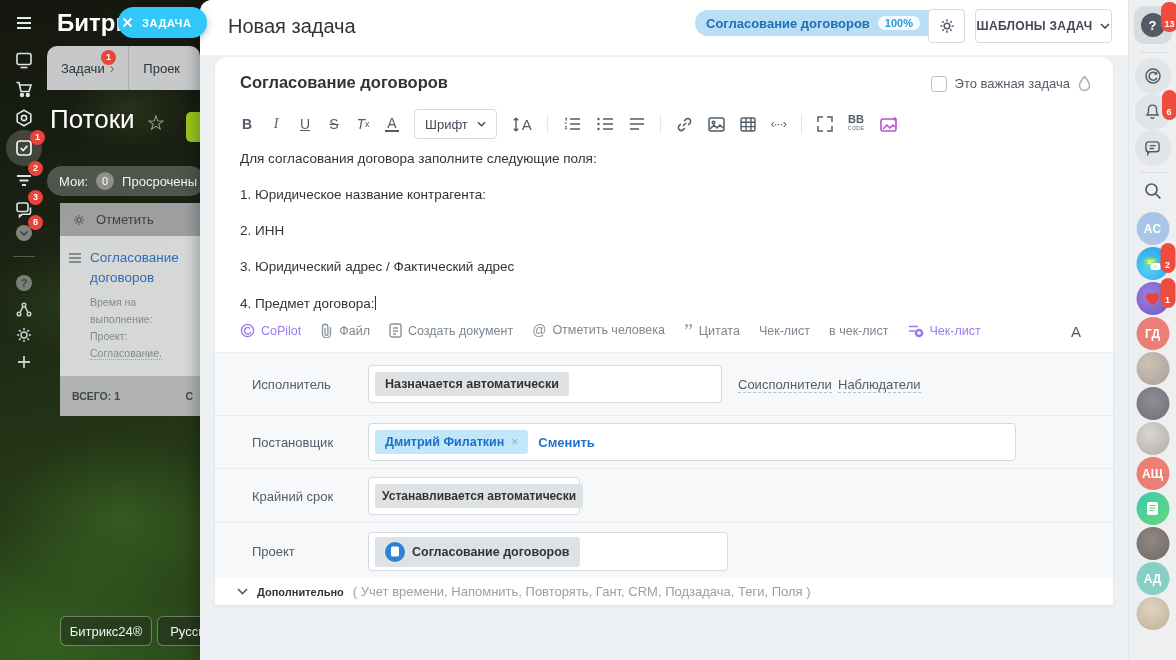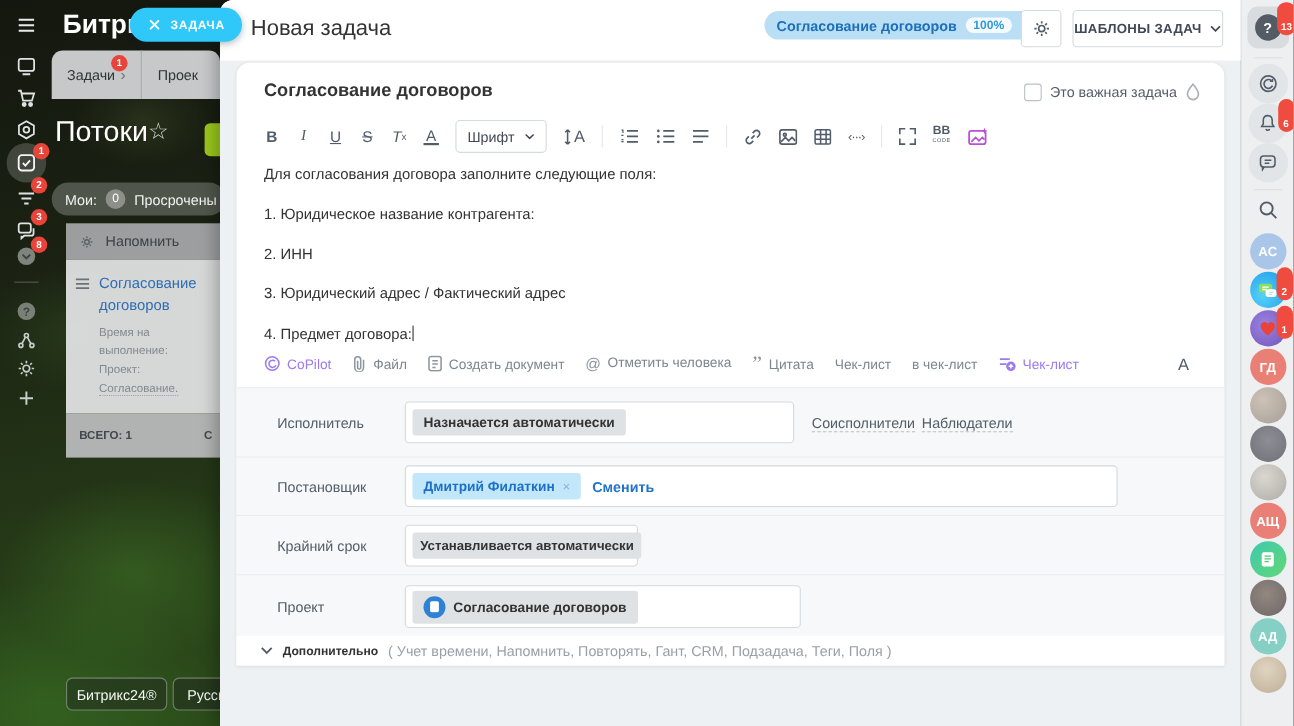--- a/index.html
+++ b/index.html
@@ -18,42 +18,42 @@
   .lricon{position:absolute;left:14px;width:20px;height:20px}
   .lricon svg{display:block}
   .railbadge{position:absolute;min-width:15px;height:15px;border-radius:8px;background:#e8443a;
     color:#fff;font-size:9px;font-weight:bold;line-height:15px;text-align:center;padding:0 3px}
   .logo{position:absolute;left:57px;top:9px;color:#fff;font-size:24px;font-weight:bold}
   .bgtabs{position:absolute;left:47px;top:46px;width:153px;height:44px;background:#c6c8c9;
     border-radius:10px 10px 0 0;display:flex;align-items:center}
   .bgtab{position:relative;display:flex;align-items:center;gap:5px;height:100%;
     padding:0 14px;font-size:13px;color:#2f3437}
   .bgtab + .bgtab{border-left:1px solid #a9abac}
-  .pagetitle{position:absolute;left:50px;top:104px;color:#fff;font-size:26px;display:flex;gap:0;align-items:center}
+  .pagetitle{position:absolute;left:50px;top:104px;color:#fff;font-size:26px;display:flex;gap:12px;align-items:flex-end}
   .star{color:#cfd4cc;font-size:21px;font-weight:normal}
   .greensliver{position:absolute;left:186px;top:112px;width:26px;height:30px;border-radius:5px;background:#9ac61c}
   .filterbar{position:absolute;left:47px;top:166px;width:158px;height:30px;border-radius:15px;
     background:rgba(125,130,124,.55);display:flex;align-items:center;gap:8px;padding:0 12px;color:#f2f4f0;font-size:13px}
   .filtercount{min-width:18px;height:18px;border-radius:9px;background:rgba(255,255,255,.35);
     color:#fff;font-size:11px;line-height:18px;text-align:center;padding:0 5px}
   .bgtable{position:absolute;left:60px;top:203px;width:145px}
   .bgt-head{height:33px;background:rgba(163,165,166,.95);display:flex;align-items:center;gap:10px;
     padding:0 12px;font-size:13px;color:#3c4146}
   .bgt-body{background:rgba(223,225,226,.95);padding:12px 12px 14px 12px}
   .bgt-title{color:#2e6db4;font-size:13.5px;line-height:20px;width:116px;padding-left:18px;position:relative}
   .bgt-meta{color:#82898f;font-size:10.5px;line-height:17px;padding-left:18px;margin-top:6px}
   .dotted{border-bottom:1px dotted #9aa1a7}
   .bgt-foot{height:40px;background:rgba(184,186,187,.95);display:flex;align-items:center;
     justify-content:space-between;padding:0 12px;font-size:10.5px;font-weight:bold;color:#42474d}
   .bgbtn{position:absolute;top:616px;height:30px;border-radius:6px;border:1px solid rgba(255,255,255,.35);
     background:rgba(30,36,30,.45);color:#f4f6f3;font-size:13px;display:flex;align-items:center;justify-content:center}
 
   
   .taskpill{position:absolute;left:118px;top:7px;height:31px;border-radius:16px;background:#2fc8f8;
-    display:flex;align-items:center;gap:9px;padding:0 16px 0 17px;z-index:9;box-shadow:0 2px 7px rgba(0,30,60,.3)}
+    display:flex;align-items:center;gap:9px;padding:0 16px 0 4px;z-index:9;box-shadow:0 2px 7px rgba(0,30,60,.3)}
   .taskpill span{color:#fff;font-size:11px;font-weight:bold;letter-spacing:.6px}
 
   
   .modal{position:absolute;left:200px;top:0;width:928px;height:660px;background:#eef1f3;
     border-radius:12px 0 0 0;z-index:5;box-shadow:-4px 0 14px rgba(0,0,0,.25)}
   .mheader{position:absolute;left:0;top:0;width:928px;height:55px;background:#fff;border-radius:12px 0 0 0}
   .mtitle{position:absolute;left:28px;top:15px;font-size:20px;color:#333}
   .flowpill{position:absolute;left:495px;top:10px;height:26px;border-radius:13px;background:#badff4;
     display:flex;align-items:center;gap:8px;padding:0 11px;cursor:default}
   .flowpill .fname{color:#1d6fb8;font-size:13px;font-weight:bold}
@@ -252,21 +252,21 @@
       <span class="filtercount">0</span>
       <span>Просрочены</span>
     </div>
 
     <div class="bgtable">
       <div class="bgt-head">
         <svg width="14" height="14" viewBox="0 0 20 20" fill="none" stroke="#5a6065" stroke-width="1.8">
             <circle cx="10" cy="10" r="3"></circle>
             <path d="M10 3v2.2M10 14.8V17M3 10h2.2M14.8 10H17M5 5l1.6 1.6M13.4 13.4L15 15M15 5l-1.6 1.6M6.6 13.4L5 15"></path>
           </svg>
-        <span>Напомнить</span>
+        <span>Отметить</span>
       </div>
       <div class="bgt-body">
         <div class="bgt-title">
           <svg style="position:absolute;left:-4px;top:4px" width="14" height="12" viewBox="0 0 14 12" stroke="#6b7177" stroke-width="1.6">
               <path d="M1 2h12M1 6h12M1 10h12"></path>
             </svg>
           <span>Согласование договоров</span>
         </div>
         <div class="bgt-meta">
           <div>Время на выполнение:</div>

